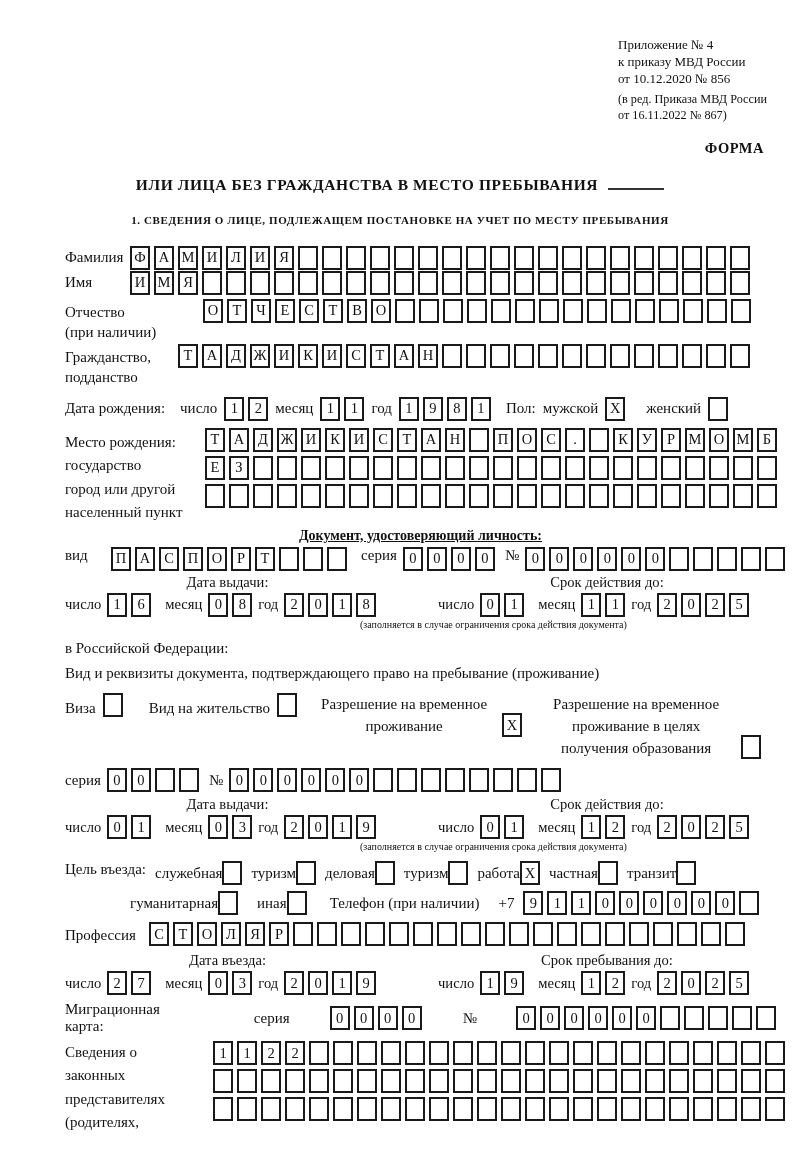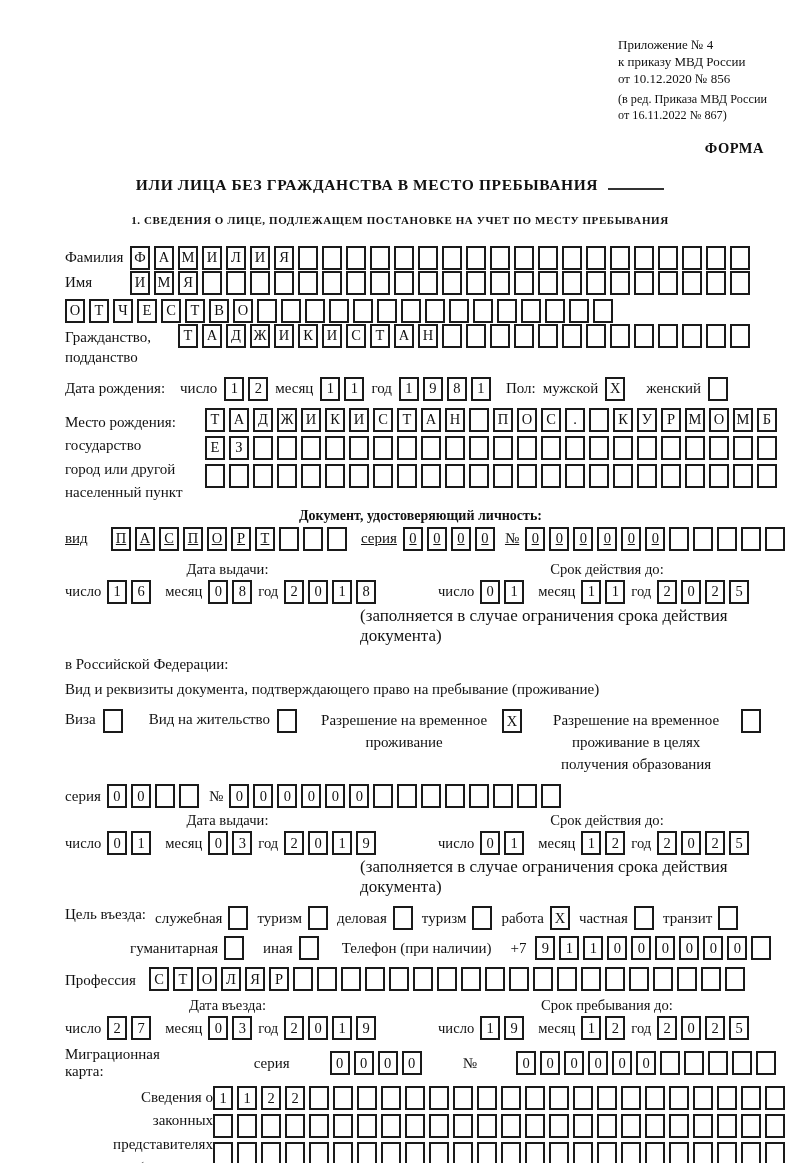--- a/index.html
+++ b/index.html
@@ -45,59 +45,59 @@
   .ml14 { margin-left: 14px; }
   .ml10 { margin-left: 10px; }
   .ml8  { margin-left: 8px; }
   .mr6  { margin-right: 6px; }
 
   .bp { margin-top: 5px; }
   .bp-labels { width: 140px; }
   .bp-labels div { line-height: 23.5px; }
   .bp-rows { display: flex; flex-direction: column; gap: 4px; }
 
-  .doc-head { text-align: center; font-weight: bold; font-size: 14px; margin: 3px 0 3px; }
-
-  .vrow { align-items: center; margin-bottom: 10px; text-decoration: underline; }
+  .doc-head { text-align: center; font-weight: bold; font-size: 14px; margin: 3px 0 3px; text-decoration: underline; }
+
+  .vrow { margin-bottom: 3px; }
   .vrow .flabel { padding-top: 0; }
 
   .dates { display: flex; margin-top: 2px; gap: 20px; }
   .dcol-l { width: 325px; flex: none; }
   .dcol-r { flex: 1; padding-left: 28px; }
   .dhead { text-align: center; font-size: 14.6px; margin-bottom: 2px; }
   .dgroup { display: flex; align-items: center; gap: 6px; font-size: 14.6px; }
-  .note { font-size: 17px; margin: 2px 0 6px 295px; }
+  .note { font-size: 10px; margin: 2px 0 6px 295px; }
 
   .pline { line-height: 1.72; }
 
   .opts { display: flex; align-items: flex-start; margin: 5px 0 9px; }
-  .opt { display: flex; align-items: flex-start; }
+  .opt { display: flex; align-items: flex-end; }
   .opt .cells { margin-left: 7px; margin-top: 1px; }
   .opt-label { padding-top: 3px; }
   .opt-c { text-align: center; line-height: 22px; padding-top: 1px; }
   .opt3 .opt-c { width: 182px; }
   .opt4 .opt-c { width: 196px; }
   .gap30 { margin-left: 26px; }
   .gap18 { margin-left: 16px; }
 
   .srow { align-items: center; margin-bottom: 4px; }
 
   .goal { display: flex; align-items: flex-start; gap: 9px; margin-top: 9px; flex-wrap: nowrap; }
-  .pair { display: inline-flex; align-items: center; gap: 6px; }
+  .pair { display: inline-flex; align-items: center; gap: 0; }
   .goal2 { display: flex; align-items: center; gap: 9px; margin-top: 6px; padding-left: 65px; }
   .goal2 .phone-lbl { margin-left: 14px; }
   .goal2 .prefix { margin-left: 10px; }
 
   .prow { align-items: center; margin: 7px 0 6px; }
 
   .mig { display: flex; align-items: center; margin: 6px 0 6px; gap: 32px; }
   .mig .slbl { margin-left: 46px; margin-right: 8px; }
   .mig .nlbl { margin-left: 9px; margin-right: 7px; }
 
-  .reps { display: flex; margin-top: 6px; text-align: right; }
+  .reps { display: flex; margin-top: 6px; }
   .reps-labels { width: 148px; flex: none; }
   .reps-labels div { line-height: 23.2px; }
   .reps-rows { display: flex; flex-direction: column; gap: 4px; }
 </style>
 </head>
 <body>
 
 <div class="hdr">
   <div>Приложение № 4</div>
   <div>к приказу МВД России</div>
@@ -177,20 +177,24 @@
         <span class="cell"></span>
         <span class="cell"></span>
         <span class="cell"></span>
         <span class="cell"></span>
         <span class="cell"></span>
         <span class="cell"></span>
       </div>
   </div>
 
   <div class="frow mt4">
+    <div class="flabel two w138">
+      <div>Отчество</div>
+      <div>(при наличии)</div>
+    </div>
     <div class="cells">
         <span class="cell">О</span>
         <span class="cell">Т</span>
         <span class="cell">Ч</span>
         <span class="cell">Е</span>
         <span class="cell">С</span>
         <span class="cell">Т</span>
         <span class="cell">В</span>
         <span class="cell">О</span>
         <span class="cell"></span>

